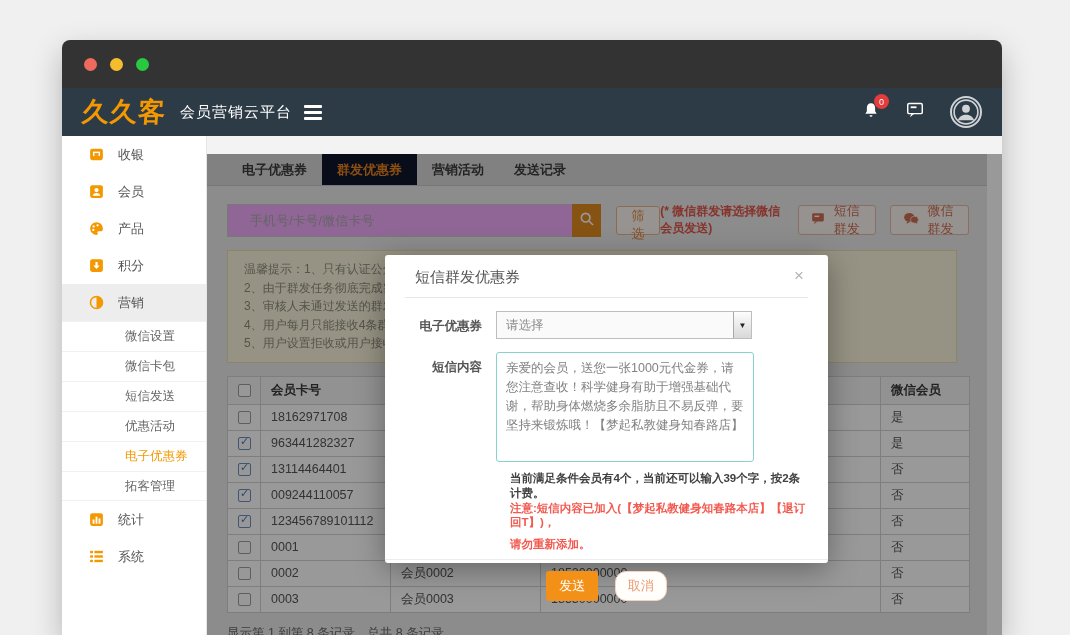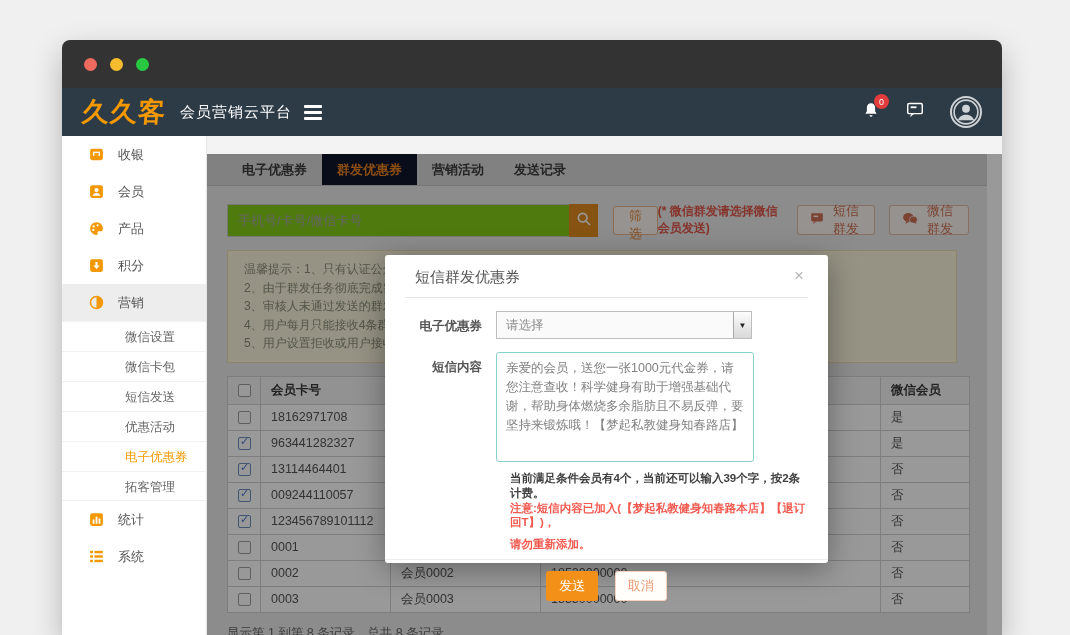--- a/index.html
+++ b/index.html
@@ -18,38 +18,38 @@
   .apptitle { font-size:15px; letter-spacing:1px; margin-right:12px; }
   .burger { width:18px; display:flex; flex-direction:column; gap:3px; cursor:pointer; }
   .burger i { height:3px; background:#fff; border-radius:1px; }
   .appbar-right { margin-left:auto; display:flex; align-items:center; gap:26px; }
   .bell-wrap { position:relative; cursor:pointer; }
   .badge { position:absolute; top:-7px; right:-9px; background:#e23c3c; color:#fff; font-size:9px;
     min-width:15px; height:15px; border-radius:8px; display:flex; align-items:center; justify-content:center; }
   .avatar { width:32px; height:32px; border-radius:50%; border:2px solid #cfd3d6; display:flex; align-items:center; justify-content:center; background:#2d3b47; cursor:pointer; }
   
   .app-body { display:flex; height:499px; }
-  .sidebar { width:145px; background:#fff; border-right:1px solid #e6e6e6; flex:none; }
+  .sidebar { width:145px; background:#fff; border-right:1px solid #e6e6e6; flex:none;font-family:Liberation Mono, monospace; }
   .side-item { height:37px; display:flex; align-items:center; padding-left:26px; gap:13px; font-size:13px; color:#555; cursor:pointer; }
   .side-item.active-section { background:#ededed; }
   .side-icon { width:17px; height:17px; flex:none; display:flex; align-items:center; justify-content:center; }
   .sub-list { }
   .sub-item { height:30px; line-height:30px; padding-left:63px; font-size:12.5px; color:#666; border-top:1px solid #f1f1f1; cursor:pointer; }
   .sub-list .sub-item:last-child { border-bottom:1px solid #f1f1f1; }
   .sub-item.active { color:#f39800; }
   
   .content { flex:1; position:relative; background:#fff; }
   .content-strip { height:18px; background:#f3f3f3; }
   .content-area { position:absolute; top:18px; left:0; right:15px; bottom:0; background:#e9e9e9; }
   .tabbar { height:32px; background:#d8d8d8; border-bottom:1px solid #c6c6c6; display:flex; padding-left:20px; }
   .tab { padding:0 15px; line-height:32px; font-size:13px; font-weight:bold; color:#3d3d3d; cursor:pointer; }
   .tab.active { background:#0f172a; color:#e8821e; }
   .panel { padding:17px 18px 0 20px; }
   .search-row { display:flex; align-items:center; }
-  .search-input { width:432px; height:33px; border:1px solid #c8c8c8; border-right:none; background:#84cc16; padding:0 10px; font-size:13px; color:#555; }
+  .search-input { width:432px; height:33px; border:1px solid #c8c8c8; border-right:none; background:#f0abfc; padding:0 22px; font-size:13px; color:#555; }
   .search-input::placeholder { color:#a8a8a8; }
   .search-btn { width:37px; height:33px; background:#e08a1e; border:none; display:flex; align-items:center; justify-content:center; cursor:pointer; }
   .filter-btn { margin-left:15px; height:29px; padding:0 11px; background:#faf6f2; border:1px solid #e8b48a; border-radius:3px; color:#e0873a; font-size:13px; cursor:pointer; }
   .right-group { margin-left:auto; display:flex; align-items:center; gap:14px; }
   .wechat-note { font-size:12px; font-weight:bold; color:#e05548; }
   .bulk-btn { height:30px; padding:0 12px; display:flex; align-items:center; gap:6px; background:#f8f4f1; border:1px solid #e3b7a8; border-radius:3px; color:#cf6f52; font-size:13px; cursor:pointer; }
   .notice { margin-top:13px; background:#fbf6dd; border:1px solid #e9dcb0; padding:9px 16px; font-size:12px; color:#8c8c7a; line-height:18.5px; width:730px; }
   table.grid { margin-top:13px; border-collapse:collapse; table-layout:fixed; width:742px; background:#fff; font-size:12.5px; color:#555; }
   table.grid th, table.grid td { border:1px solid #d2d2d2; padding:0 10px; height:26px; text-align:left; white-space:nowrap; overflow:hidden;margin-left:48px; }
   table.grid th { background:#f4f4f4; font-weight:bold; color:#3a3a3a; height:28px; }
@@ -67,21 +67,21 @@
   .m-label { width:111px; flex:none; text-align:right; padding-right:14px; font-size:12.5px; font-weight:bold; color:#555; padding-top:7px; }
   .m-select { width:256px; height:28px; border:1px solid #bdbdbd; background:#fafafa; display:flex; align-items:center; cursor:pointer; }
   .m-select-value { flex:1; padding:0 9px; font-size:12.5px; color:#8a8a8a; }
   .m-select-arrow { width:18px; height:26px; border-left:1px solid #a8a8a8; background:linear-gradient(#fdfdfd,#d8d8d8); display:flex; align-items:center; justify-content:center; font-size:8px; color:#222; }
   .m-textarea { width:258px; height:110px; border:1px solid #86d3cc; border-radius:3px; padding:6px 9px; font-size:12.5px; color:#828282; line-height:19px; resize:none; font-family:"Liberation Sans","DejaVu Sans",sans-serif; outline:none; }
   .m-info { margin:9px 0 0 125px; font-size:11.5px; font-weight:bold; color:#404040; line-height:15px; width:300px; }
   .m-warn { margin:0 0 0 125px; font-size:11.5px; font-weight:bold; color:#f25a50; line-height:14px; width:300px; }
   .m-warn.second { margin-top:8px; }
   .m-foot { border-top:1px solid #ededed; margin-top:8px; padding-top:11px; text-align:center; }
   .btn-send { background:#f39017; color:#fff; border:none; border-radius:3px; padding:6px 13px; font-size:13px; cursor:pointer; }
-  .btn-cancel { background:#fffefb; color:#ec9a74; border:1px solid #f5d3bd; border-radius:3px; padding:5px 12px; font-size:13px; margin-left:12px; cursor:pointer; }
+  .btn-cancel { background:#fffefb; color:#ec9a74; border:1px solid #f5d3bd; border-radius:11px; padding:5px 12px; font-size:13px; margin-left:12px; cursor:pointer; }
 </style>
 </head>
 <body>
 
 <div class="window">
 
   <div class="titlebar">
     <span class="dot red"></span>
     <span class="dot yel"></span>
     <span class="dot grn"></span>

